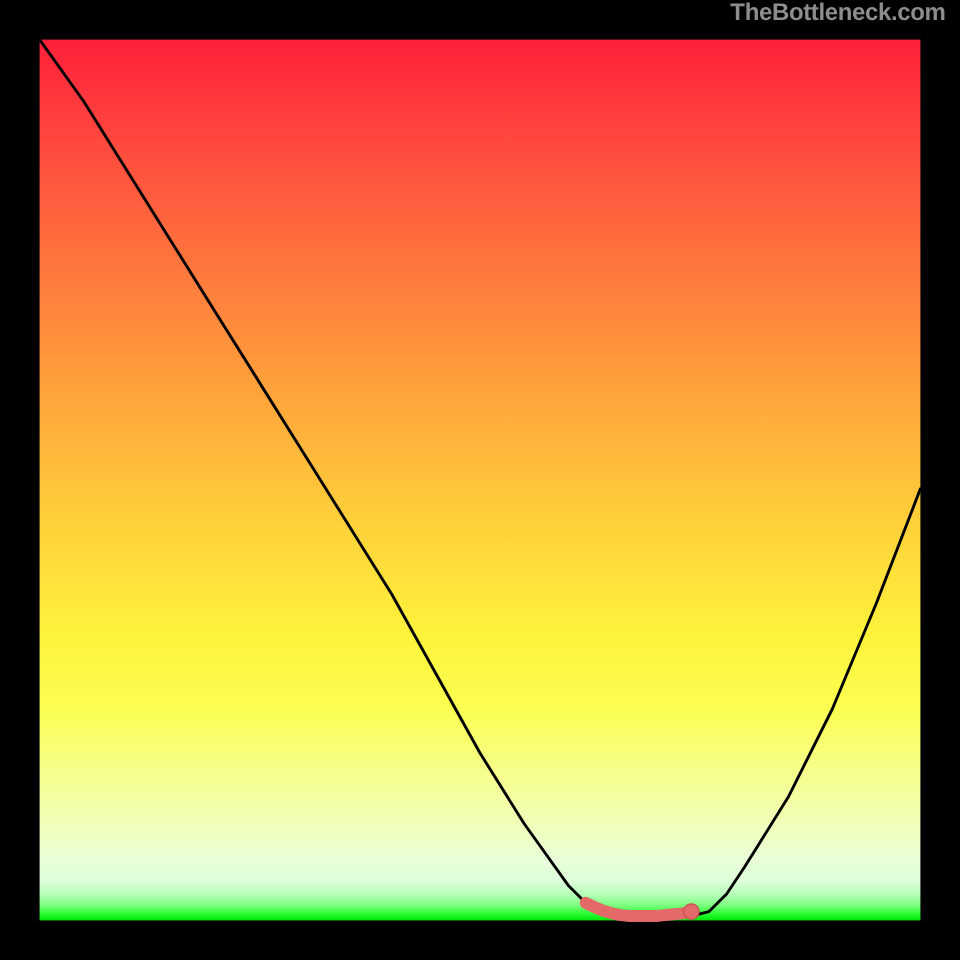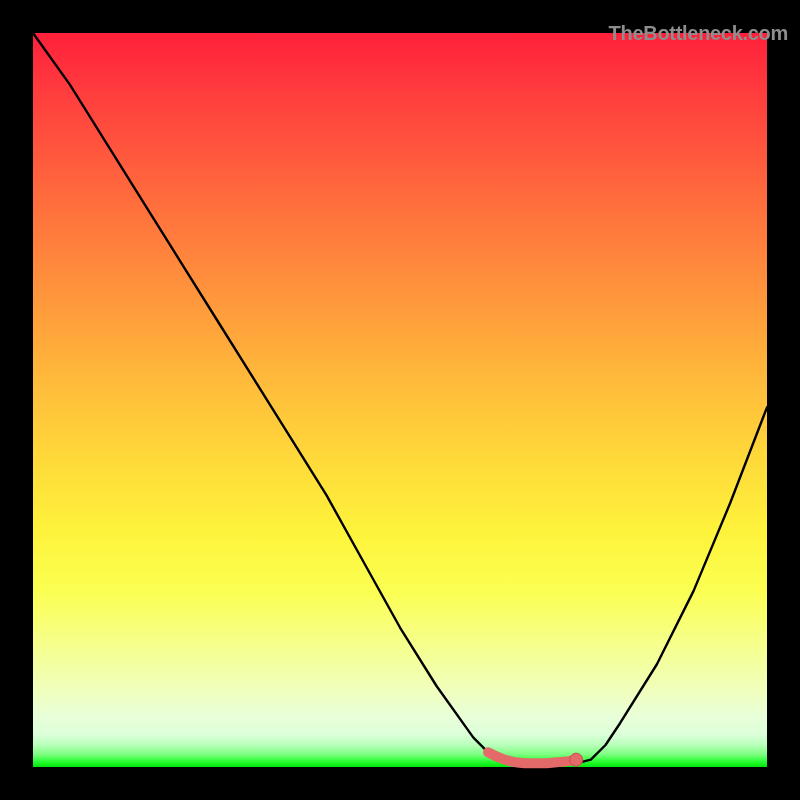--- a/index.html
+++ b/index.html
@@ -47,21 +47,21 @@
   svg.curve {
     position: absolute;
     left: 33px;
     top: 33px;
     width: 734px;
     height: 734px;
     overflow: visible;
   }
   .watermark {
     position: absolute;
-    top: 22px;
+    top: 0;
     right: 12px;
     color: #8d8d8d;
     font-size: 20px;
     font-weight: 600;
     letter-spacing: -0.3px;
   }
 </style>
 </head>
 <body>
 

